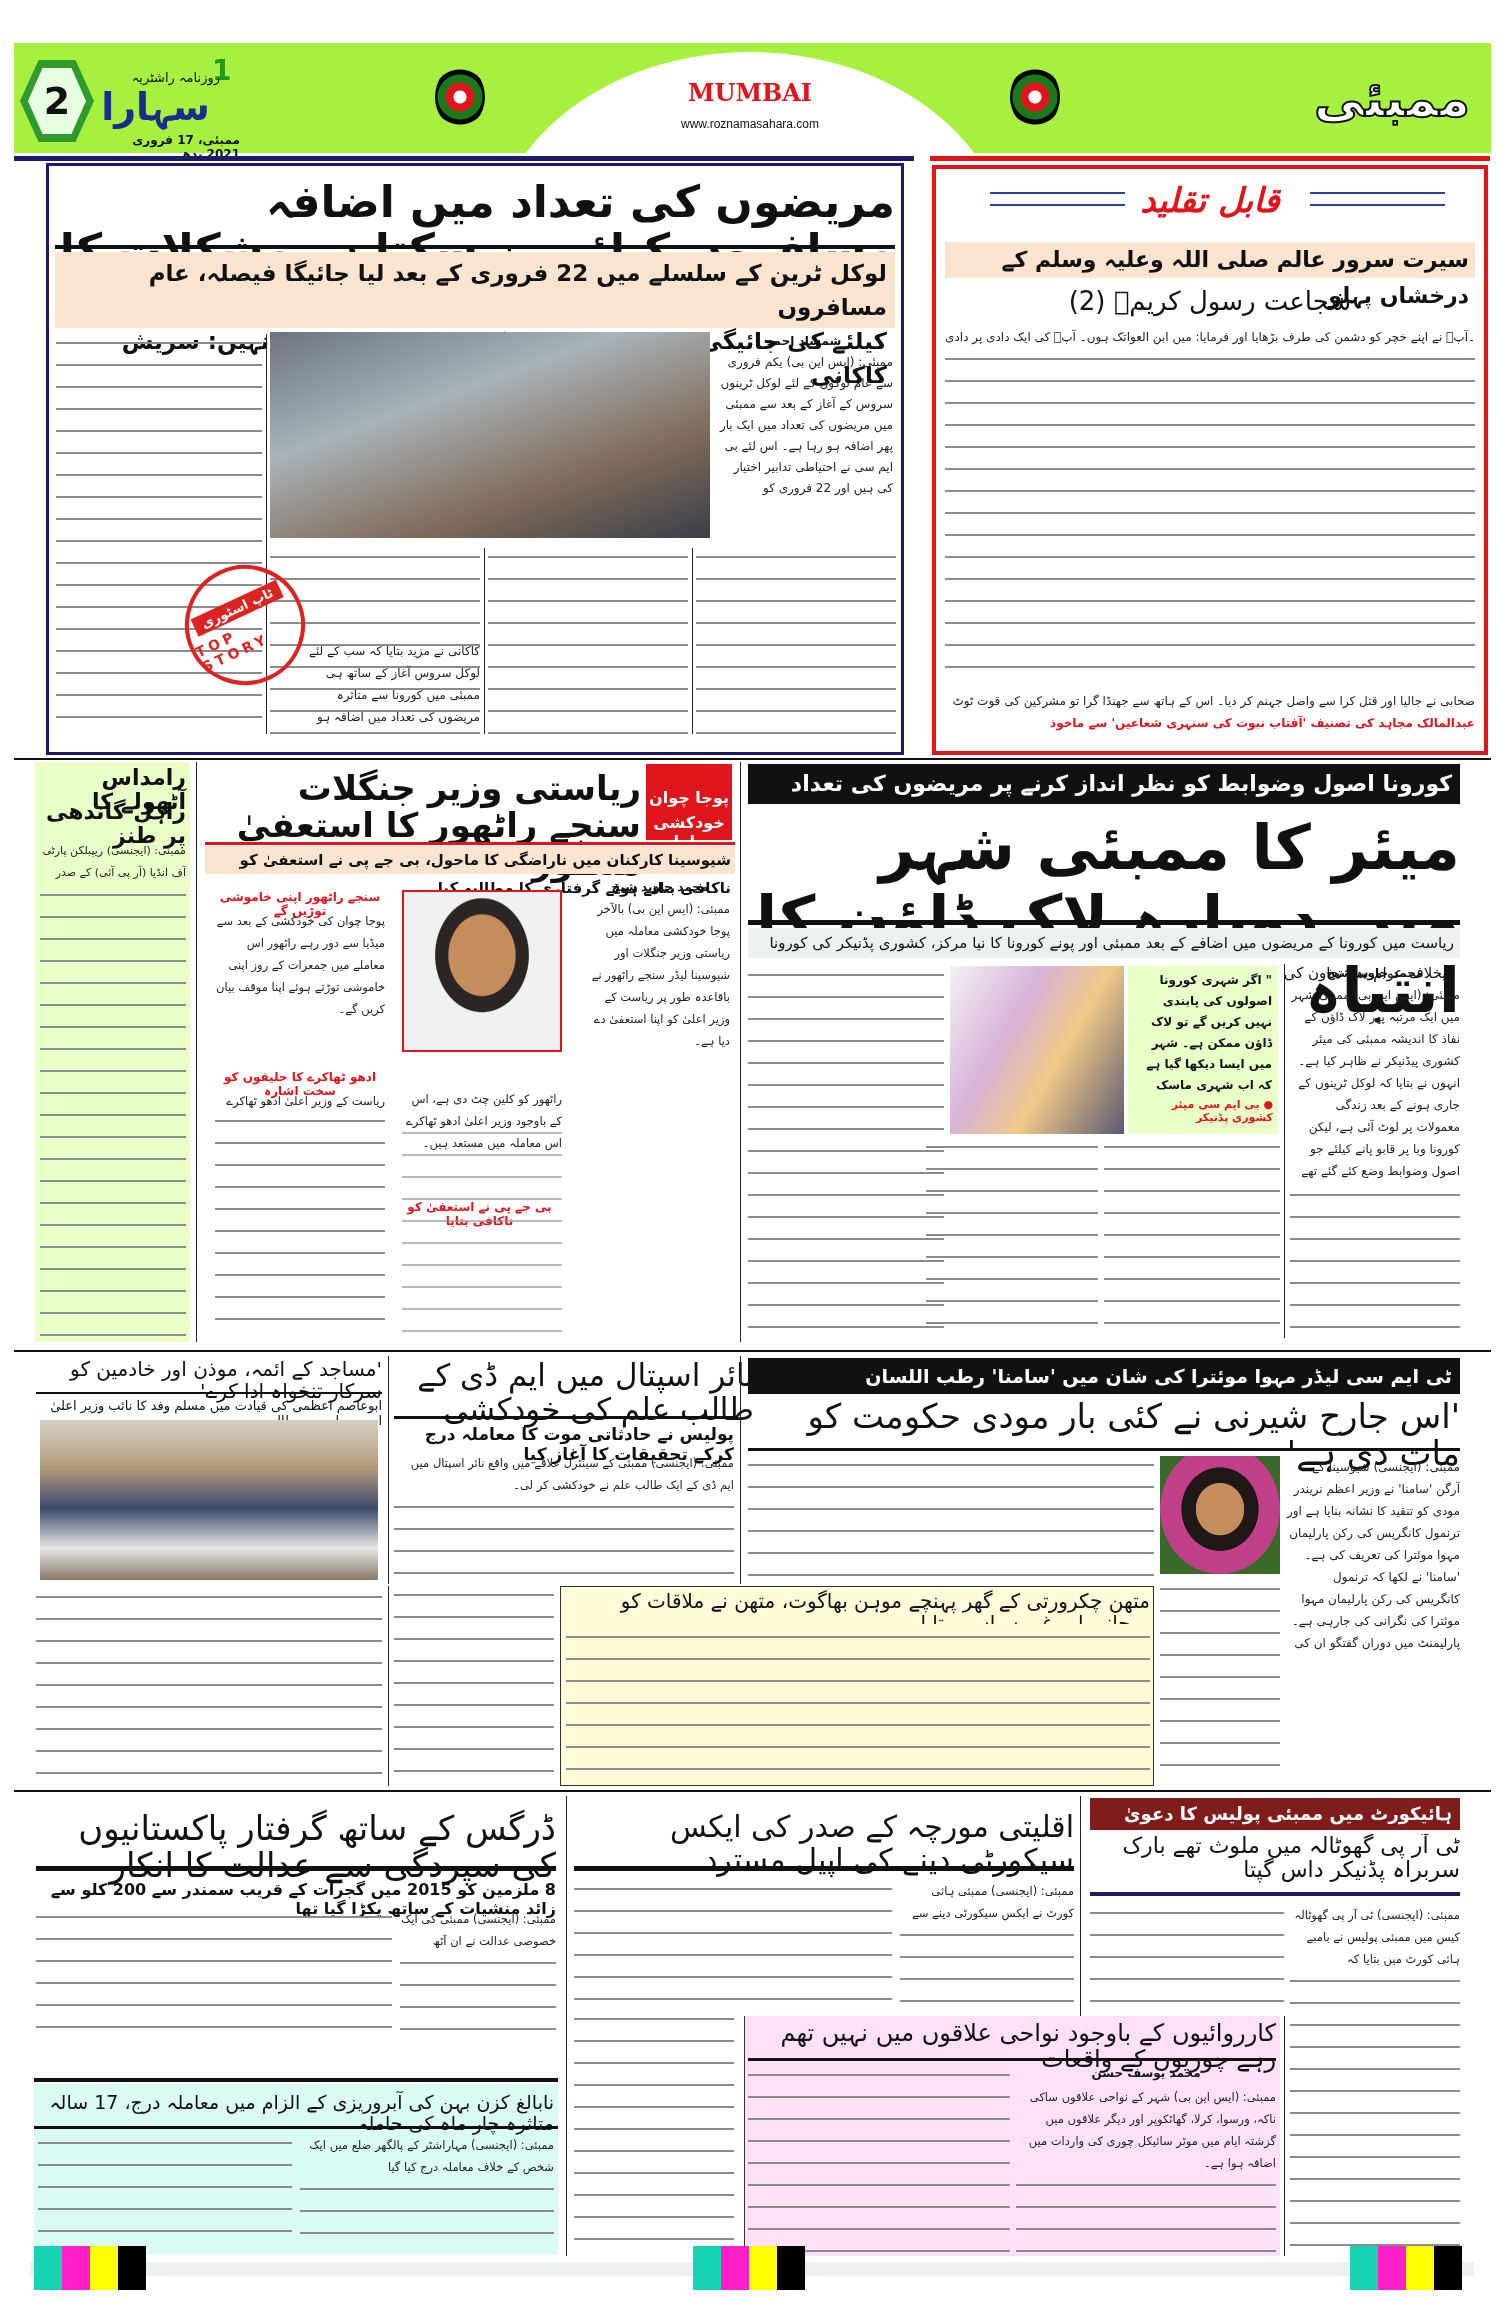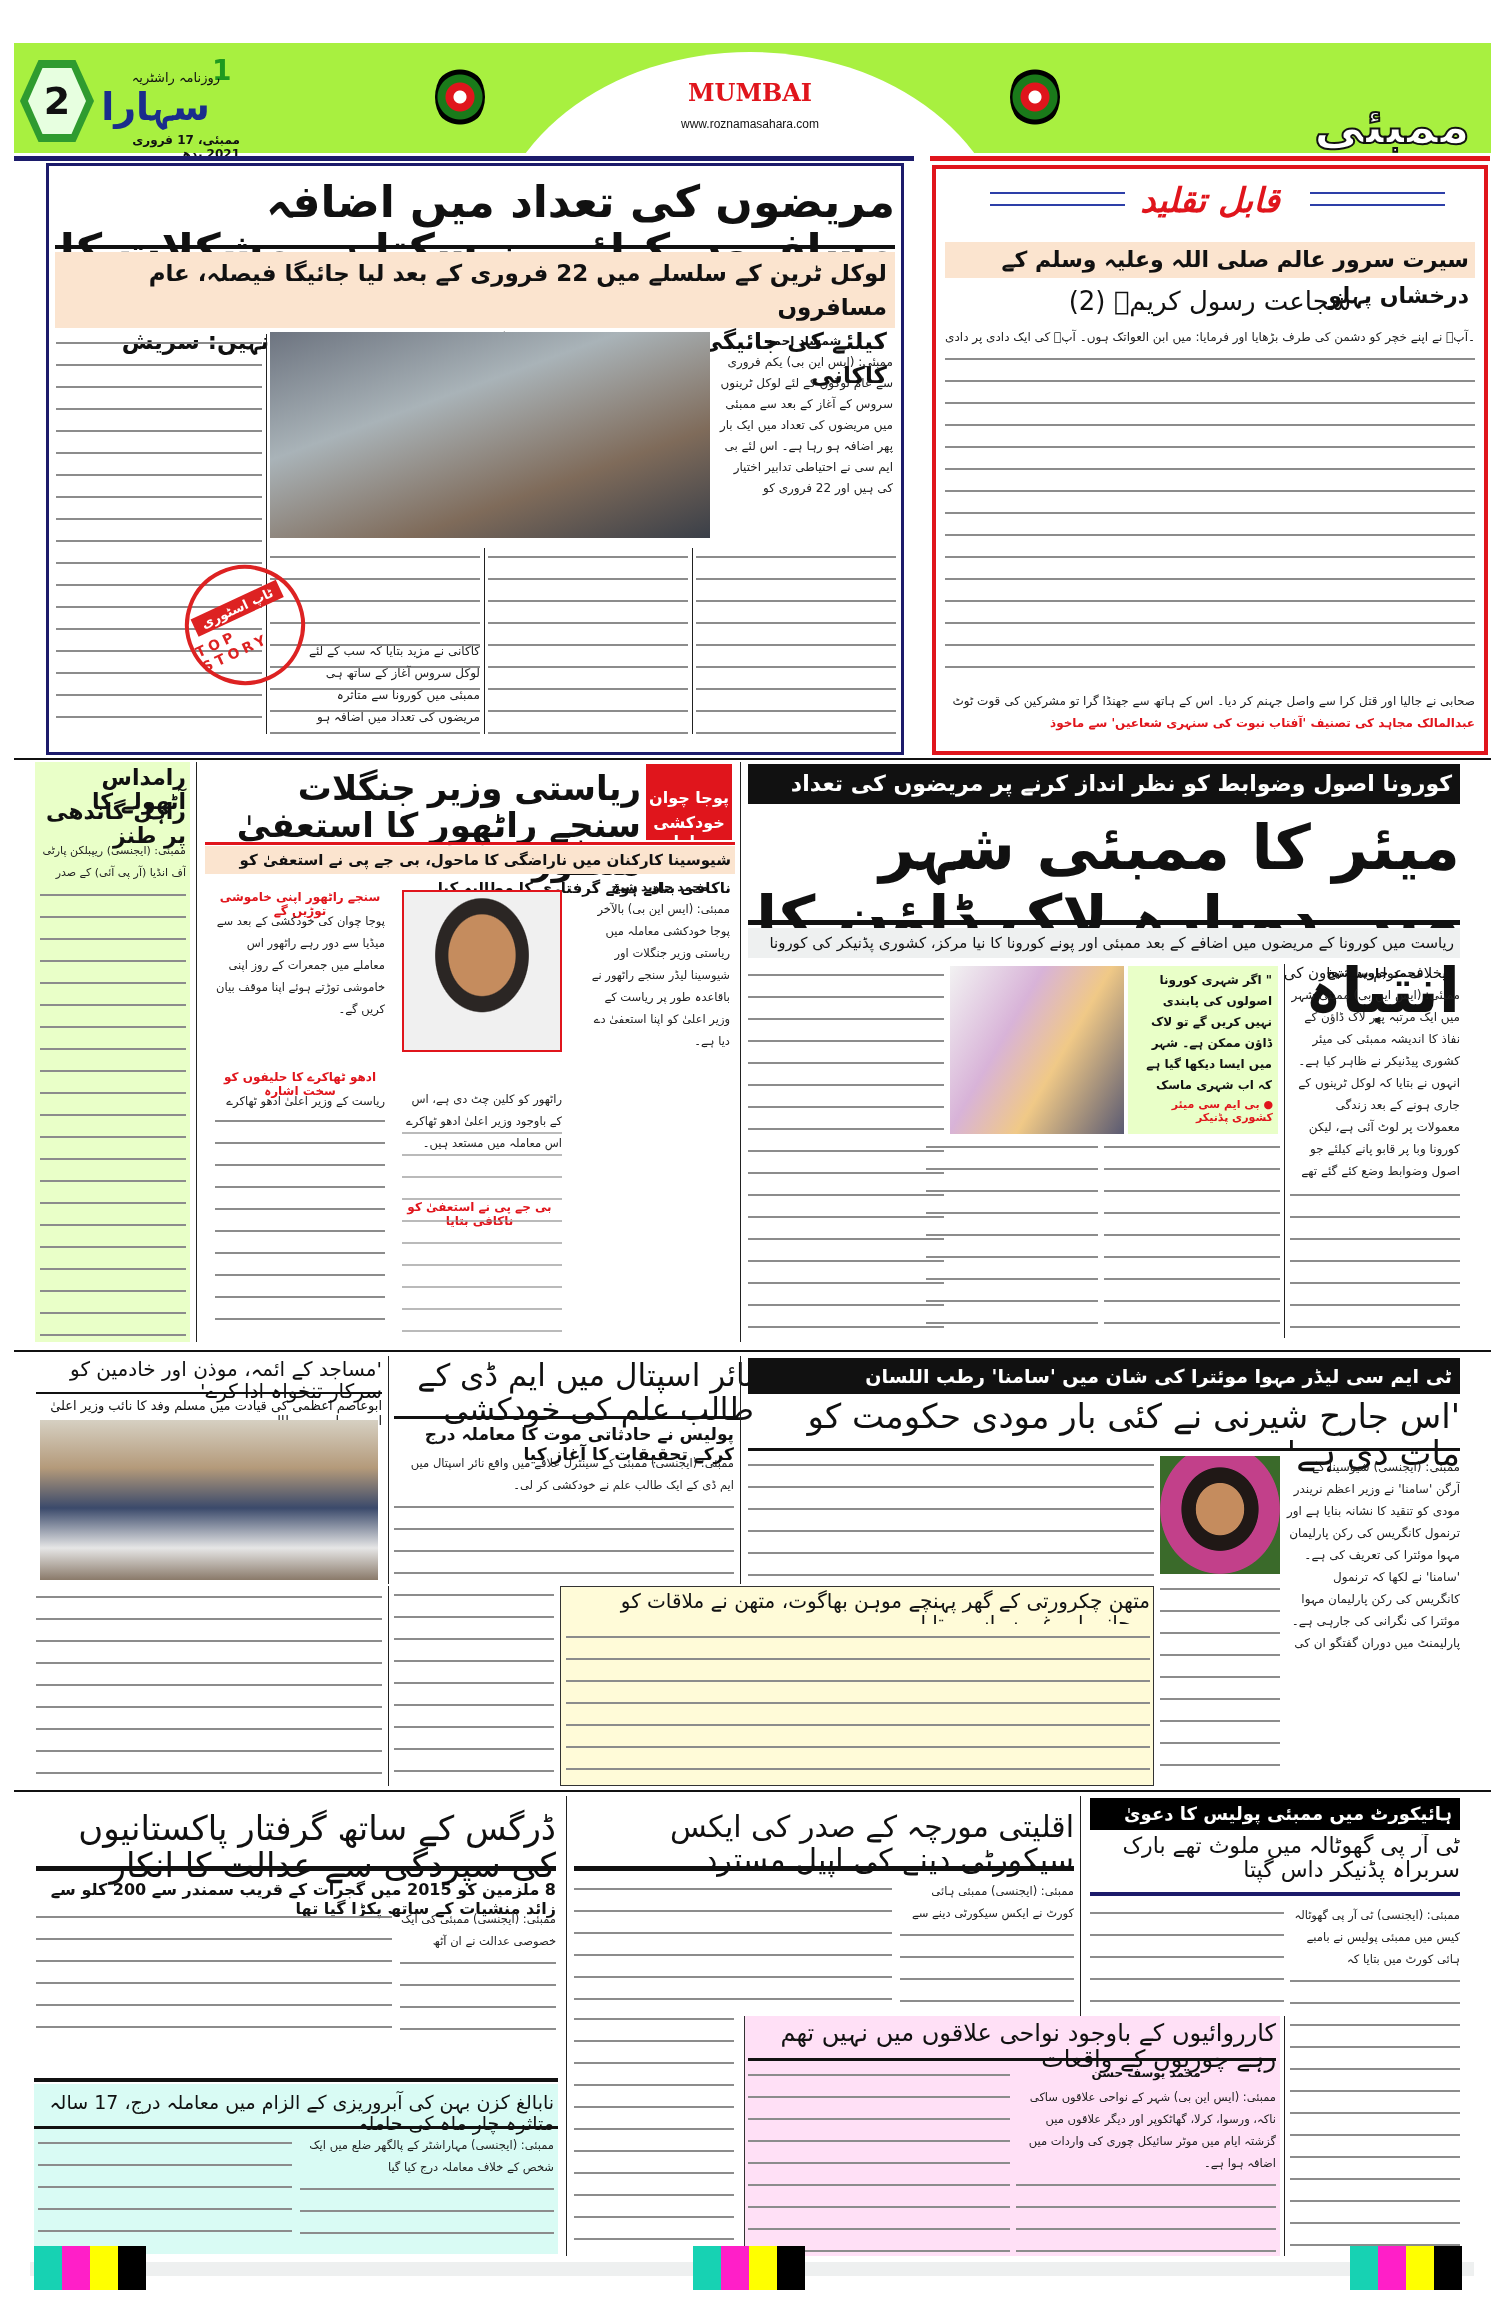--- a/index.html
+++ b/index.html
@@ -18,38 +18,38 @@
     background: radial-gradient(circle, #fff 0 6px, #e0151c 7px 14px, #1a7a1a 15px 22px, #000 23px 27px, transparent 28px); }
   #page-num-hex { left: 20px; top: 60px; width: 74px; height: 82px; background: #2f9b2f;
     clip-path: polygon(25% 0, 75% 0, 100% 50%, 75% 100%, 25% 100%, 0 50%); }
   #page-num-inner { left: 28px; top: 68px; width: 58px; height: 66px; background: #e7ffe0;
     clip-path: polygon(25% 0, 75% 0, 100% 50%, 75% 100%, 25% 100%, 0 50%);
     font: bold 38px "DejaVu Sans", sans-serif; color: #111; display: flex; align-items: center; justify-content: center; }
   #logo-name { left: 100px; top: 85px; width: 110px; font: bold 38px "DejaVu Sans", sans-serif; color: #1a2d8c; }
   #logo-top { left: 110px; top: 70px; width: 110px; font: 13px "DejaVu Sans", sans-serif; color: #111; }
   #logo-one { left: 212px; top: 54px; font: bold 28px "DejaVu Sans", sans-serif; color: #1f9a1f; }
   #logo-date { left: 100px; top: 133px; width: 140px; font: bold 12px "DejaVu Sans", sans-serif; color: #111; }
-  #city-name { left: 1280px; top: 70px; width: 190px; font: bold 50px "DejaVu Sans", sans-serif; color: #fff; margin-top: 27px;
+  #city-name { left: 1280px; top: 70px; width: 190px; font: bold 50px "DejaVu Sans", sans-serif; color: #fff;
     -webkit-text-stroke: 2px #111; }
 
   .rule-navy { background: #1c1b6b; }
   .rule-red { background: #e0151c; }
   .rule-black { background: #111; }
   .vline { width: 1px; background: #222; }
 
   
   #top-story-frame { left: 46px; top: 163px; width: 858px; height: 592px; border: 3px solid #1c1b6b; }
   .headline-xl { font-weight: bold; color: #111; line-height: 1.1; }
   .bar-peach { background: #fbe4cf; }
   .bar-lime { background: #e9ffc8; }
   .bar-yellow { background: #fffbd8; }
   .bar-pink { background: #ffe0f6; }
   .bar-aqua { background: #d9fbf4; }
   .bar-black { background: #111; color: #fff; }
-  .bar-navy { background: #000000; color: #fff; padding-left: 16px; }
+  .bar-navy { background: #7f1d1d; color: #fff; padding-left: 16px; }
 
   .col-text { font-size: 11px; line-height: 22px; color: #222; overflow: hidden; }
   .lines { background: repeating-linear-gradient(to bottom, transparent 0 8px, #8c8c8c 8px 10px, transparent 10px 22px); }
 
   .photo { background: linear-gradient(160deg, #6d7480 0%, #a9b3b8 35%, #7f6b5a 70%, #3a3f48 100%); }
   .photo-face { background: radial-gradient(ellipse at 50% 40%, #c58c5e 0 30%, #2b2624 31% 42%, #f0f0f0 43%); }
   .photo-mayor { background: linear-gradient(120deg, #f2f2f2 0%, #d8b3d8 35%, #f0c987 60%, #5a5a72 100%); }
   .photo-meeting { background: linear-gradient(180deg, #d6d0c2 0%, #b49a7a 30%, #3b4a6b 55%, #e6e6e6 80%, #8a7a6a 100%); }
   .photo-mp { background: radial-gradient(ellipse at 50% 45%, #c58c5e 0 28%, #201816 29% 45%, #c2408a 46% 70%, #3a6a2a 71%); }
 

